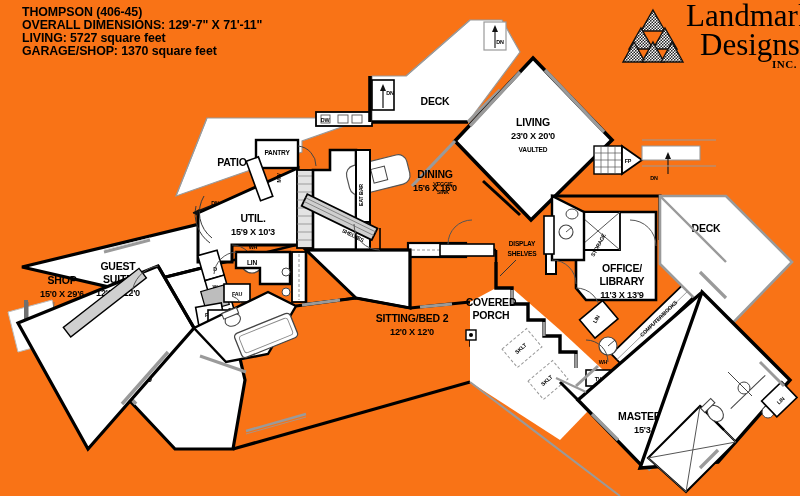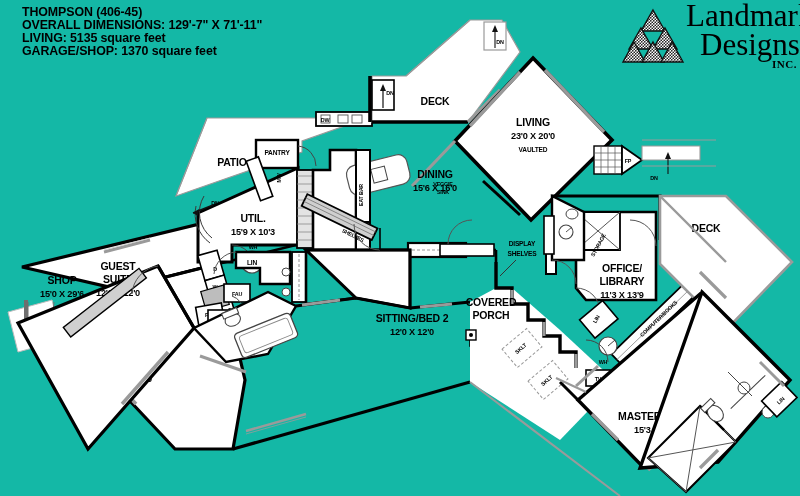--- a/index.html
+++ b/index.html
@@ -1,19 +1,19 @@
 <!DOCTYPE html>
 <html><head>
 <meta charset="utf-8">
 <title>Floor Plan</title>
 <style>
   html,body{margin:0;padding:0;background:#ffffff;}
   body{width:800px;height:496px;overflow:hidden;
        font-family:"Liberation Sans","DejaVu Sans",sans-serif;color:#000;}
-  #page{position:relative;width:800px;height:496px;background:#14b8a6;}
+  #page{position:relative;width:800px;height:496px;background:#f97316;}
 
   
   #titleblock{position:absolute;left:22px;top:6px;line-height:1.06;}
   #titleblock div{font-size:12.4px;font-weight:bold;letter-spacing:-0.1px;
                   white-space:nowrap;}
 
   
   #logo{position:absolute;left:614px;top:5px;width:180px;height:70px;}
   #logo .tri-wrap{position:absolute;left:6px;top:3px;width:66px;height:56px;}
   #logo .wordmark{position:absolute;left:72px;top:-3px;
@@ -37,21 +37,21 @@
       font-weight:bold;text-anchor:middle;fill:#000;letter-spacing:-0.2px;}
 </style>
 </head>
 <body>
 
 <div id="page">
 
   <div id="titleblock">
     <div>THOMPSON (406-45)</div>
     <div>OVERALL DIMENSIONS: 129'-7" X 71'-11"</div>
-    <div>LIVING: 5135 square feet</div>
+    <div>LIVING: 5727 square feet</div>
     <div>GARAGE/SHOP: 1370 square feet</div>
   </div>
 
   <div id="logo">
     <div class="tri-wrap">
       <svg width="66" height="56" viewBox="0 0 66 56">
         <defs>
           <pattern id="stip" width="3" height="3" patternUnits="userSpaceOnUse">
             <rect width="3" height="3" fill="#ffffff"></rect>
             <circle cx="0.8" cy="0.8" r="0.85" fill="#1a1a1a"></circle>

